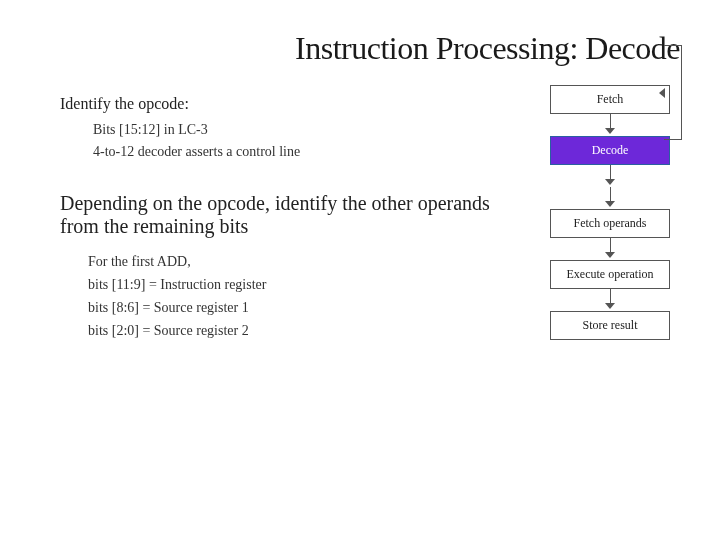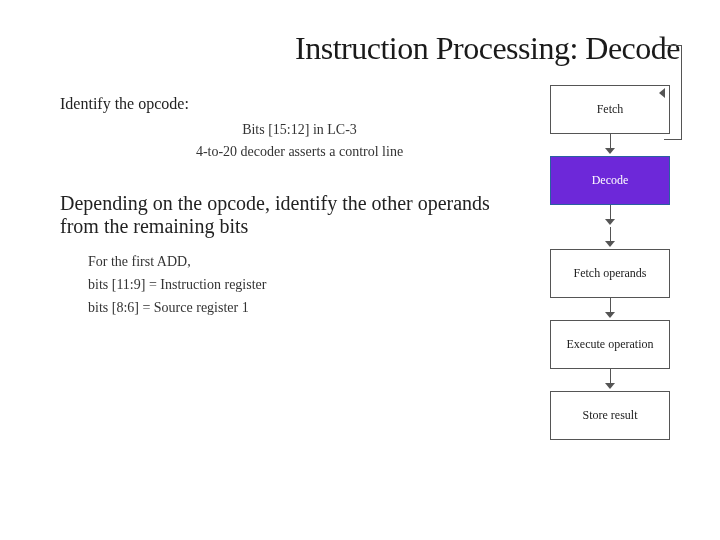--- a/index.html
+++ b/index.html
@@ -56,42 +56,41 @@
       color: #222;
       margin-bottom: 6px;
     }
 
     .sub-content {
       font-size: 14px;
       color: #333;
       margin-left: 33px;
       margin-bottom: 28px;
       line-height: 1.6;
-      text-align: center;
     }
 
     .section-label-2 {
       font-size: 20px;
       color: #222;
       margin-bottom: 12px;
       margin-top: 8px;
     }
 
     .sub-content-2 {
       font-size: 14px;
       color: #333;
       margin-left: 28px;
       margin-top: 4px;
       line-height: 1.65;
     }
 
     
     .flow-box {
       border: 1px solid #555;
-      padding: 16px 10px;
+      padding: 6px 10px;
       font-size: 12px;
       text-align: center;
       background: #ffffff;
       color: #222;
       width: 120px;
       font-family: Georgia, serif;
     }
 
     .flow-box.highlighted {
       background: #6d28d9;
@@ -164,29 +163,30 @@
 
   <h1 class="title">Instruction Processing: Decode</h1>
 
   <div class="content-area">
 
     <div class="left-content">
       <p class="section-label">Identify the opcode:</p>
 
       <div class="sub-content">
         <p>Bits [15:12] in LC-3</p>
-        <p>4-to-20 decoder asserts a control line</p>
+        <p>4-to-12 decoder asserts a control line</p>
       </div>
 
       <p class="section-label-2">Depending on the opcode, identify the other operands from the remaining bits</p>
 
       <div class="sub-content-2">
         <p>For the first ADD,</p>
         <p>    bits [11:9] = Instruction register</p>
         <p>    bits [8:6]  = Source register 1</p>
+        <p>    bits [2:0]  = Source register 2</p>
       </div>
     </div>
 
     <div class="right-flowchart">
 
       <div class="fetch-row">
         <div class="flow-box">Fetch</div>
         <div class="right-bracket">
           <div class="bracket-arrow"></div>
         </div>

